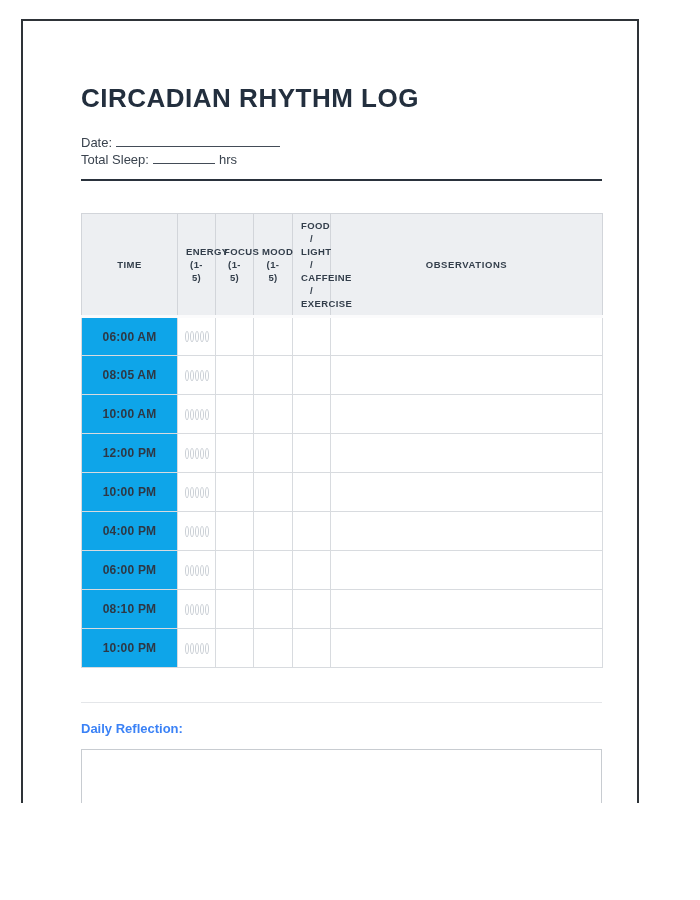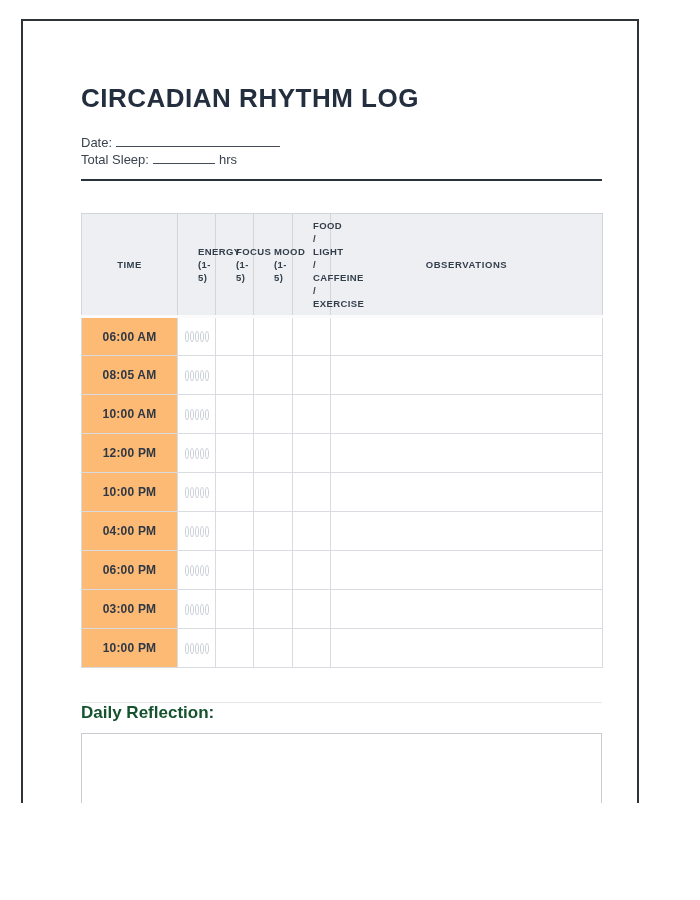--- a/index.html
+++ b/index.html
@@ -32,39 +32,39 @@
     margin-top:32px; border-collapse:collapse; table-layout:fixed;
     width:521px;
   }
   col.c-time { width:96px; } col.c-energy { width:38px; }
   col.c-focus { width:38px; } col.c-mood { width:39px; }
   col.c-food { width:38px; } col.c-obs { width:272px; }
 
   .log-table th {
     background:#edeff2; border:1px solid #d2d5da; border-bottom:3px solid #fbfbfc;
     font-size:9.5px; font-weight:bold; color:#333e4b; letter-spacing:0.4px;
-    line-height:13px; padding:5px 20px; text-align:center; vertical-align:middle;
+    line-height:13px; padding:5px 8px; text-align:center; vertical-align:middle;
     overflow:visible;
   }
   .log-table th.obs-h { letter-spacing:0.6px; }
 
   .log-table td {
     height:39px; border:1px solid #d8dbdf; background:#ffffff;
     vertical-align:middle; font-size:12px;
   }
   .log-table td.time {
-    background:#fdba74; font-weight:bold; color:#2e3845; text-align:center;
+    background:#0ea5e9; font-weight:bold; color:#2e3845; text-align:center;
     letter-spacing:0.2px;
   }
   .bubbles { display:flex; justify-content:center; align-items:center; gap:1px; }
   .bubble { width:4px; height:11px; border:1px solid #cacfd5; border-radius:50%; }
 
   .divider { margin-top:34px; height:1px; background:#e4e6e9; width:521px; }
-  .reflection-label { margin-top:2px; font-size:17px; font-weight:bold;
-                      line-height:15px; color:#14532d; }
+  .reflection-label { margin-top:18px; font-size:13px; font-weight:bold;
+                      line-height:15px; color:#3b82f6; }
   .reflection-box { margin-top:13px; width:521px; height:80px;
                     border:1px solid #c8ccd1; background:#ffffff; }
 </style>
 </head>
 <body>
 
 <div class="page">
   <div class="content">
 
     <h1 class="title">CIRCADIAN RHYTHM LOG</h1>
@@ -205,21 +205,21 @@
                 <span class="bubble"></span>
                 <span class="bubble"></span>
               </div>
             </td>
             <td></td>
             <td></td>
             <td></td>
             <td></td>
           </tr>
           <tr>
-            <td class="time">03:00 PM</td>
+            <td class="time">08:10 PM</td>
             <td>
               <div class="bubbles">
                 <span class="bubble"></span>
                 <span class="bubble"></span>
                 <span class="bubble"></span>
                 <span class="bubble"></span>
                 <span class="bubble"></span>
               </div>
             </td>
             <td></td>

